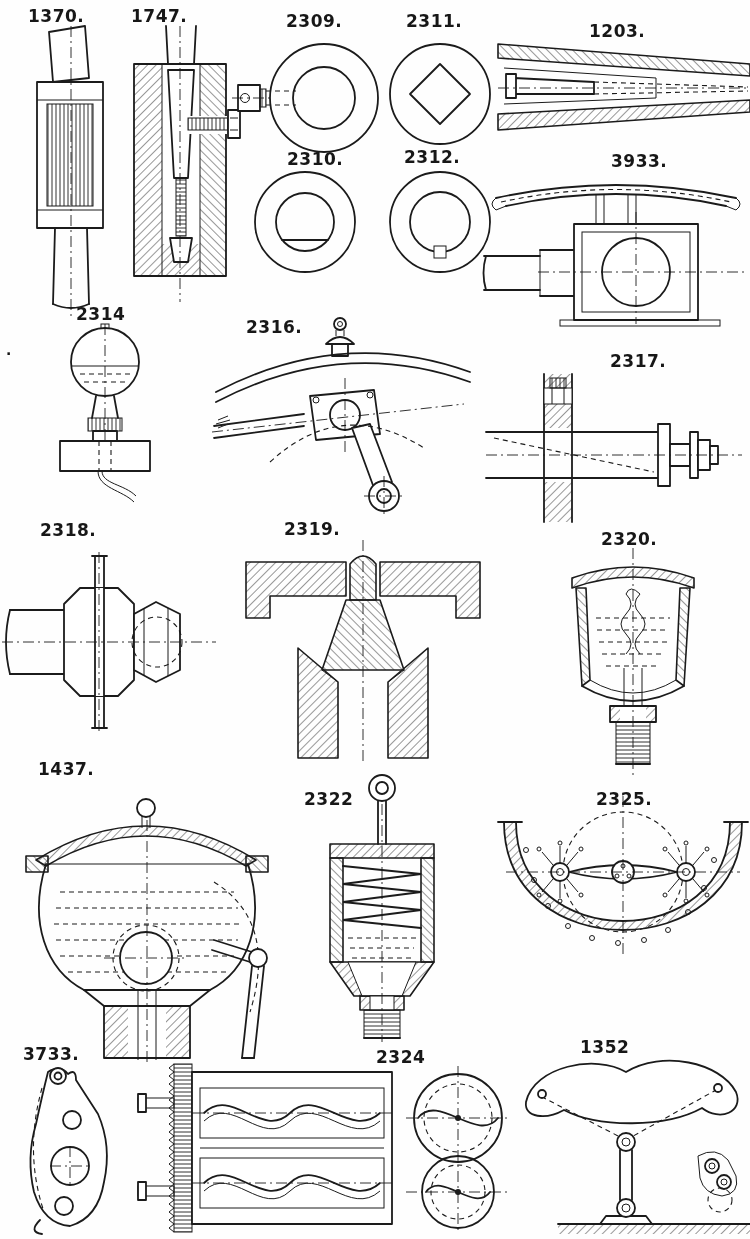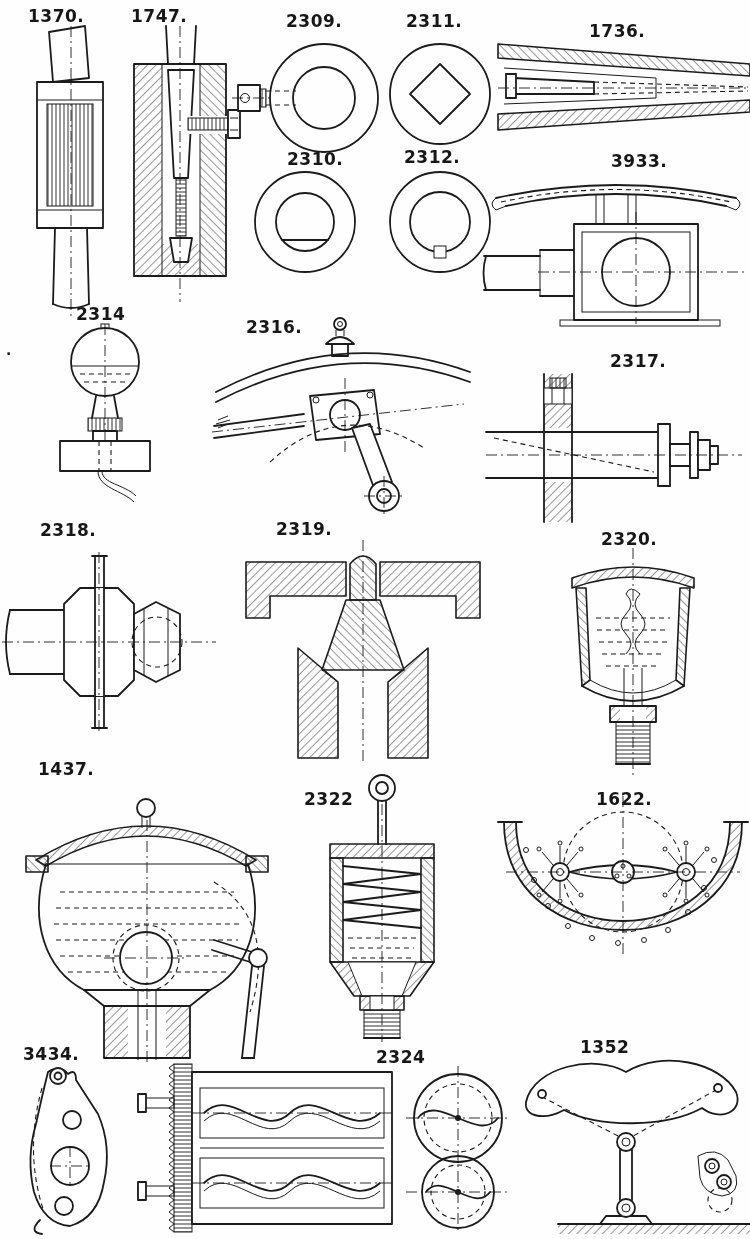--- a/index.html
+++ b/index.html
@@ -41,34 +41,34 @@
     </pattern>
   </defs>
 </svg>
 
 <div class="page">
 
   <span class="lbl" style="left:28px;top:6px">1370.</span>
   <span class="lbl" style="left:131px;top:6px">1747.</span>
   <span class="lbl" style="left:286px;top:11px">2309.</span>
   <span class="lbl" style="left:406px;top:11px">2311.</span>
-  <span class="lbl" style="left:589px;top:21px">1736.</span>
+  <span class="lbl" style="left:589px;top:21px">1203.</span>
   <span class="lbl" style="left:287px;top:149px">2310.</span>
   <span class="lbl" style="left:404px;top:147px">2312.</span>
   <span class="lbl" style="left:611px;top:151px">3933.</span>
   <span class="lbl" style="left:76px;top:304px">2314</span>
   <span class="lbl" style="left:246px;top:317px">2316.</span>
   <span class="lbl" style="left:610px;top:351px">2317.</span>
   <span class="lbl" style="left:40px;top:520px">2318.</span>
-  <span class="lbl" style="left:276px;top:519px">2319.</span>
+  <span class="lbl" style="left:284px;top:519px">2319.</span>
   <span class="lbl" style="left:601px;top:529px">2320.</span>
   <span class="lbl" style="left:38px;top:759px">1437.</span>
   <span class="lbl" style="left:304px;top:789px">2322</span>
-  <span class="lbl" style="left:596px;top:789px">1622.</span>
-  <span class="lbl" style="left:23px;top:1044px">3434.</span>
+  <span class="lbl" style="left:596px;top:789px">2325.</span>
+  <span class="lbl" style="left:23px;top:1044px">3733.</span>
   <span class="lbl" style="left:376px;top:1047px">2324</span>
   <span class="lbl" style="left:580px;top:1037px">1352</span>
   <span class="lbl" style="left:6px;top:342px;font-size:14px">.</span>
 
   <div class="fig" style="left:18px;top:26px;width:105px;height:292px">
     <svg width="105" height="292" viewBox="0 0 105 292">
       <path class="sf" d="M31,6 L67,0 L71,52 L35,56 Z"></path>
       <rect class="sf" x="19" y="56" width="66" height="146"></rect>
       <line class="t" x1="19" y1="74" x2="85" y2="74"></line>
       <line class="t" x1="19" y1="184" x2="85" y2="184"></line>

